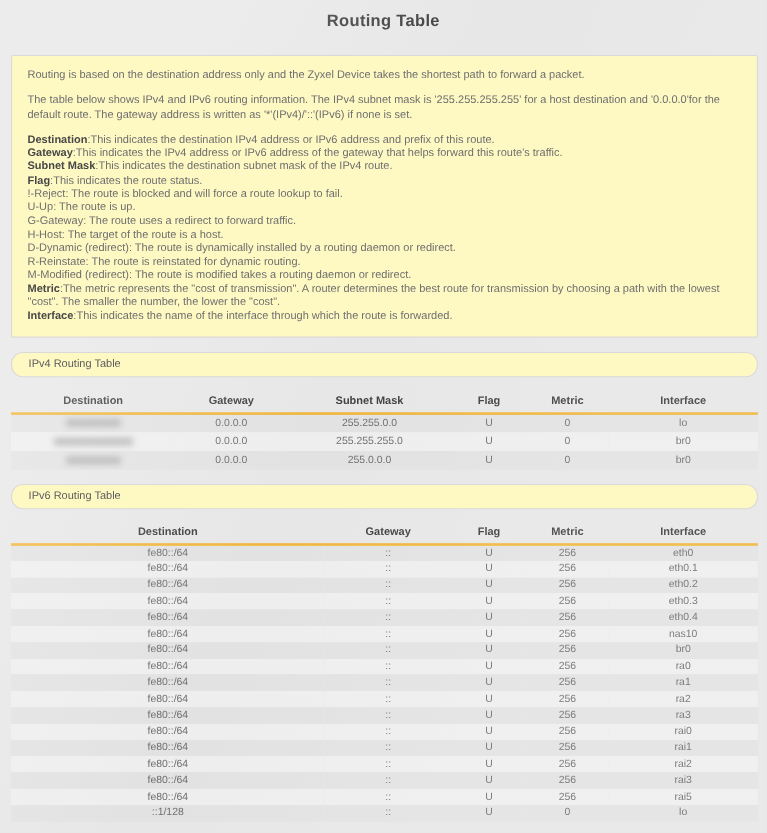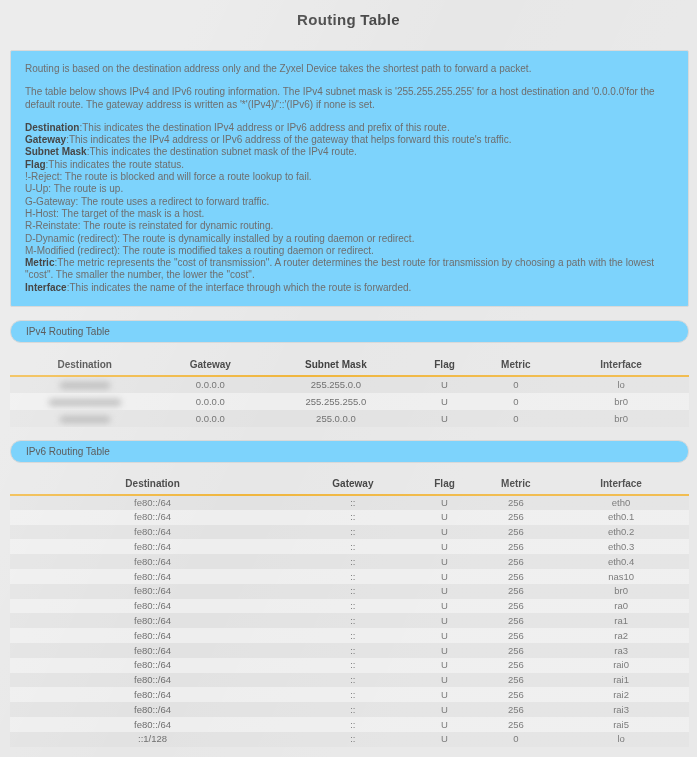--- a/index.html
+++ b/index.html
@@ -12,21 +12,21 @@
   body::before{
     content:"";position:absolute;inset:0;pointer-events:none;
     background:linear-gradient(115deg,rgba(255,255,255,.22) 18%,rgba(255,255,255,0) 45%,rgba(255,255,255,.10) 70%);
   }
   .title{
     margin:0;padding:11px 0 9px;text-align:center;
     font-size:15px;font-weight:bold;color:#3d3d3d;letter-spacing:.3px;
   }
   .panel{
     margin-left:10px;margin-right:8px;
-    background:#7dd3fc;border:1px solid #d9d9d9;border-radius:2px;
+    background:#fef9c3;border:1px solid #d9d9d9;border-radius:2px;
     position:relative;
   }
   .desc{
     margin-top:13px;
     padding:12px 14px;
     font-size:10px;line-height:12.3px;color:#6e6e6e;
   }
   .desc p{margin:0 0 11px}
   .def{white-space:normal}
   .def b{color:#474747;font-weight:bold}
@@ -69,23 +69,23 @@
   <p>Routing is based on the destination address only and the Zyxel Device takes the shortest path to forward a packet.</p>
   <p>The table below shows IPv4 and IPv6 routing information. The IPv4 subnet mask is '255.255.255.255' for a host destination and '0.0.0.0'for the default route. The gateway address is written as '*'(IPv4)/'::'(IPv6) if none is set.</p>
   <div>
       <div class="def"><b>Destination</b>:This indicates the destination IPv4 address or IPv6 address and prefix of this route.</div>
       <div class="def"><b>Gateway</b>:This indicates the IPv4 address or IPv6 address of the gateway that helps forward this route's traffic.</div>
       <div class="def"><b>Subnet Mask</b>:This indicates the destination subnet mask of the IPv4 route.</div>
       <div class="def"><b>Flag</b>:This indicates the route status.</div>
       <div class="def">!-Reject: The route is blocked and will force a route lookup to fail.</div>
       <div class="def">U-Up: The route is up.</div>
       <div class="def">G-Gateway: The route uses a redirect to forward traffic.</div>
-      <div class="def">H-Host: The target of the mask is a host.</div>
+      <div class="def">H-Host: The target of the route is a host.</div>
+      <div class="def">D-Dynamic (redirect): The route is dynamically installed by a routing daemon or redirect.</div>
       <div class="def">R-Reinstate: The route is reinstated for dynamic routing.</div>
-      <div class="def">D-Dynamic (redirect): The route is dynamically installed by a routing daemon or redirect.</div>
       <div class="def">M-Modified (redirect): The route is modified takes a routing daemon or redirect.</div>
       <div class="def"><b>Metric</b>:The metric represents the "cost of transmission". A router determines the best route for transmission by choosing a path with the lowest "cost". The smaller the number, the lower the "cost".</div>
       <div class="def"><b>Interface</b>:This indicates the name of the interface through which the route is forwarded.</div>
     </div>
 </section>
 
 <div class="panel bar">
   <span>IPv4 Routing Table</span>
 </div>
 

